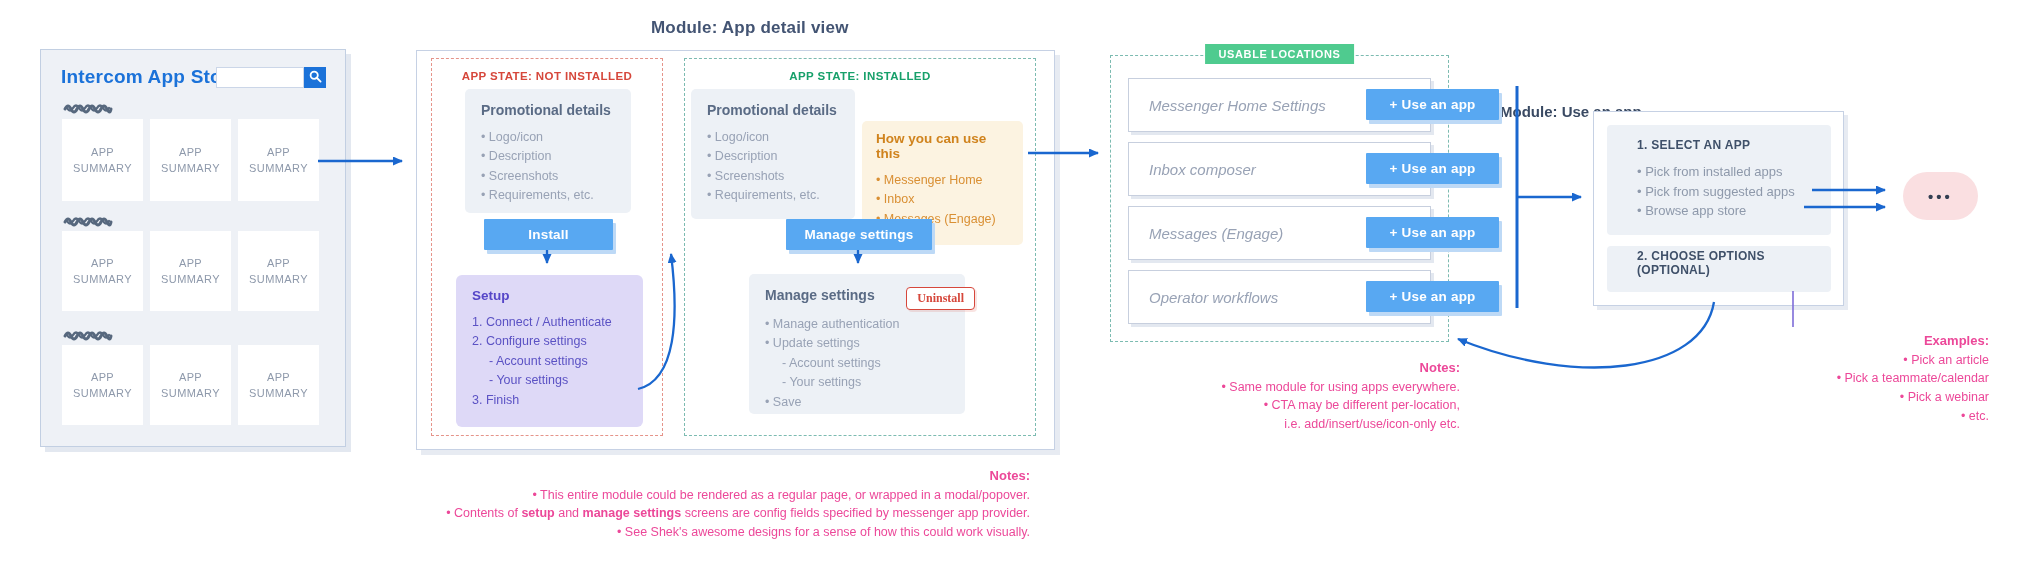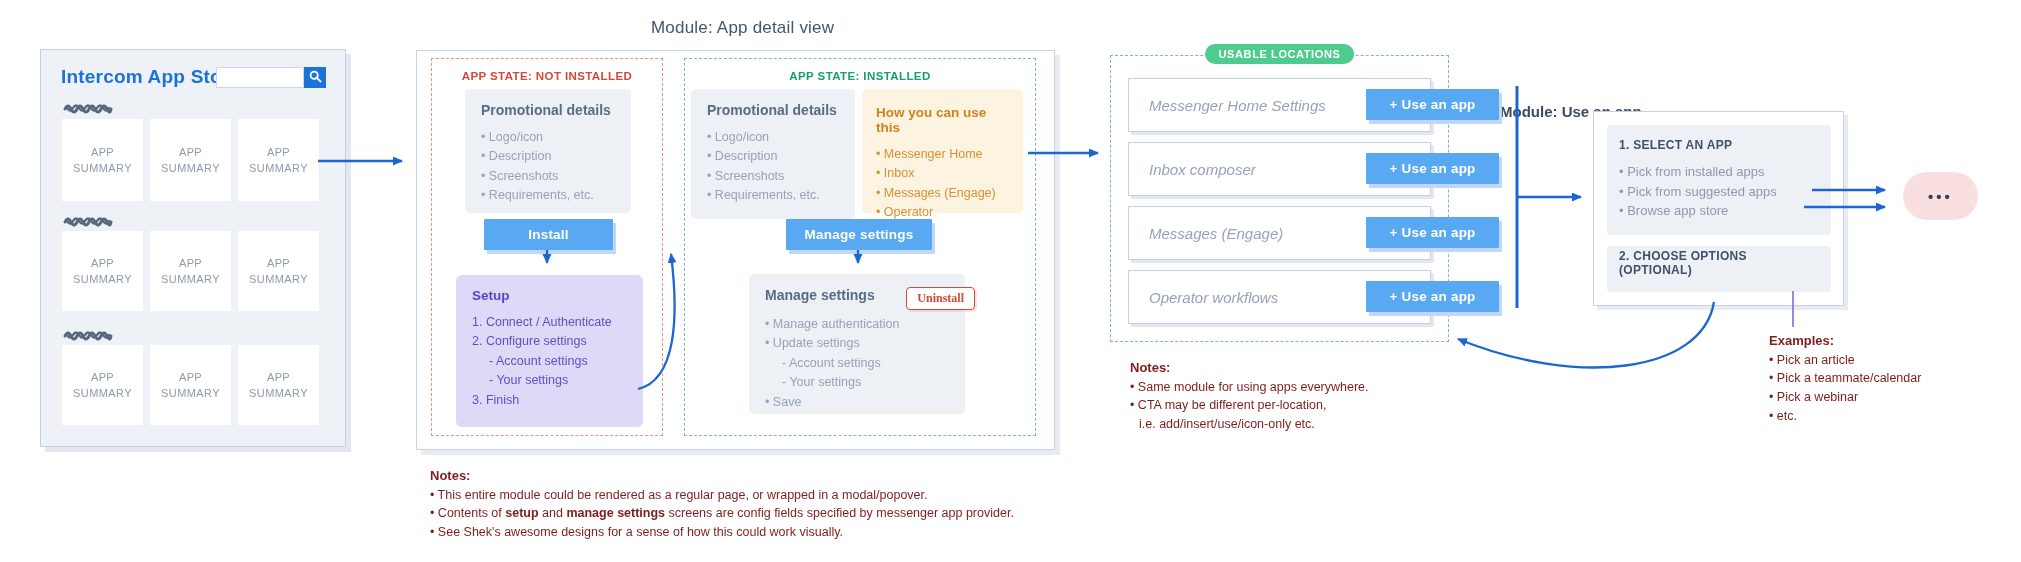--- a/index.html
+++ b/index.html
@@ -6,66 +6,66 @@
   .canvas {
     position:relative; width:2021px; height:562px; background:#ffffff;
     font-family:"Liberation Sans", sans-serif; overflow:hidden;
   }
   .abs { position:absolute; }
   
   .store-panel { background:#eef1f6; border:1px solid #c2cfe2; box-shadow:5px 5px 0 rgba(176,190,212,.35); }
   .module-box { background:#fff; border:1px solid #c6d1e4; box-shadow:5px 5px 0 rgba(176,190,212,.3); }
   .dashed-red { border:1.5px dashed #e5948a; }
   .dashed-teal { border:1.5px dashed #7cbbb1; }
-  .module-title { font-size:17px; font-weight:normal; color:#435473; letter-spacing:.2px; }
+  .module-title { font-size:17px; font-weight:bold; color:#435473; letter-spacing:.2px; }
   .state-label { font-size:11.5px; font-weight:bold; letter-spacing:.4px; text-align:center; width:100%; }
   .red-text { color:#d6473b; }
   .green-text { color:#17a06a; }
   
   .soft-box { background:#edf1f6; border-radius:5px; padding:13px 16px; box-sizing:border-box; }
   .soft-title { font-size:14px; font-weight:bold; color:#5a6b85; margin-bottom:10px; }
   .bullets { font-size:12.5px; color:#98a2b5; line-height:1.55; }
-  .orange-box { background:#fcf3e1; border-radius:5px; padding:16px 14px; box-sizing:border-box; }
+  .orange-box { background:#fcf3e1; border-radius:5px; padding:10px 14px; box-sizing:border-box;margin-top:32px; }
   .orange-title { font-size:13.5px; font-weight:bold; color:#d0831d; margin-bottom:10px; }
   .orange-bullets { font-size:12.5px; color:#d98f33; line-height:1.55; }
   
   .btn-blue {
     background:#58a8f2; color:#fff; font-weight:bold; font-size:13.5px; letter-spacing:.2px;
     border:none; border-radius:1px; display:flex; align-items:center; justify-content:center;
     box-shadow:3px 4px 0 #bdd9f6; cursor:pointer; font-family:inherit; box-sizing:border-box;
   }
   .btn-uninstall {
     position:absolute; background:#fff; color:#d6473b; font-weight:bold; font-size:12px;
     border:1.5px solid #d6473b; border-radius:4px; padding:3px 10px; cursor:pointer;
     font-family:inherit; box-shadow:2px 2px 0 rgba(214,71,59,.15);
   }
   
   .purple-box { background:#ded9f7; border-radius:6px; padding:13px 16px; box-sizing:border-box; }
   .purple-title { font-size:13.5px; font-weight:bold; color:#5646c8; margin-bottom:10px; }
   .purple-lines { font-size:12.5px; color:#5b52c4; line-height:1.55; }
   .ind { padding-left:17px; }
   
-  .notes { font-size:12.5px; color:#7f1d1d; line-height:1.5; }
+  .notes { font-size:12.5px; color:#ec4899; line-height:1.5;text-align:right; }
   .notes .nt { font-weight:bold; font-size:13px; }
   .notes b { font-weight:bold; }
   
   .store-title { font-size:19px; font-weight:bold; color:#1b72d9; letter-spacing:.2px; }
   .search-input { width:88px; height:21px; border:1px solid #cbd6e8; background:#fff; box-sizing:border-box; outline:none; font-family:inherit; font-size:12px; padding:0 6px; }
   .search-btn { width:22px; height:21px; background:#1b72d9; border:none; display:flex; align-items:center; justify-content:center; cursor:pointer; }
   .app-card { background:#fff; width:81px; display:flex; align-items:center; justify-content:center; text-align:center;
     font-size:11px; letter-spacing:.4px; color:#8e99ab; line-height:1.5; cursor:pointer; }
   
   .loc-pill { position:absolute; top:-12px; left:50%; transform:translateX(-50%); background:#4fcb8f; color:#fff;
-    font-weight:bold; font-size:11px; letter-spacing:.6px; padding:4px 14px; border-radius:10px; white-space:nowrap; }
+    font-weight:bold; font-size:11px; letter-spacing:.6px; padding:4px 14px; border-radius:0; white-space:nowrap; }
   .loc-card { position:absolute; left:17px; width:303px; height:54px; background:#fff; border:1px solid #c7cfde;
     box-shadow:3px 3px 0 rgba(176,190,212,.35); display:flex; align-items:center; padding-left:20px;
     font-size:15px; color:#98a2b5; box-sizing:border-box;font-style:italic; }
   .loc-btn { position:absolute; left:255px; width:133px; height:31px; z-index:2; }
   
-  .step-box { background:#edf1f6; border-radius:4px; padding:13px 12px; box-sizing:border-box; }
+  .step-box { background:#edf1f6; border-radius:4px; padding:13px 30px; box-sizing:border-box; }
   .step-title { font-size:12px; font-weight:bold; color:#3f5069; letter-spacing:.3px; margin-bottom:10px; }
   .step-items { font-size:13px; color:#8e99ab; line-height:1.5; }
   .ellipsis-pill { background:#fadfe1; border-radius:24px; display:flex; align-items:center; justify-content:center;
     color:#333f52; font-weight:bold; font-size:15px; letter-spacing:3px; }
   .overlay { pointer-events:none; z-index:3; }
 </style>
 </head>
 <body>
 
 <div class="canvas">

